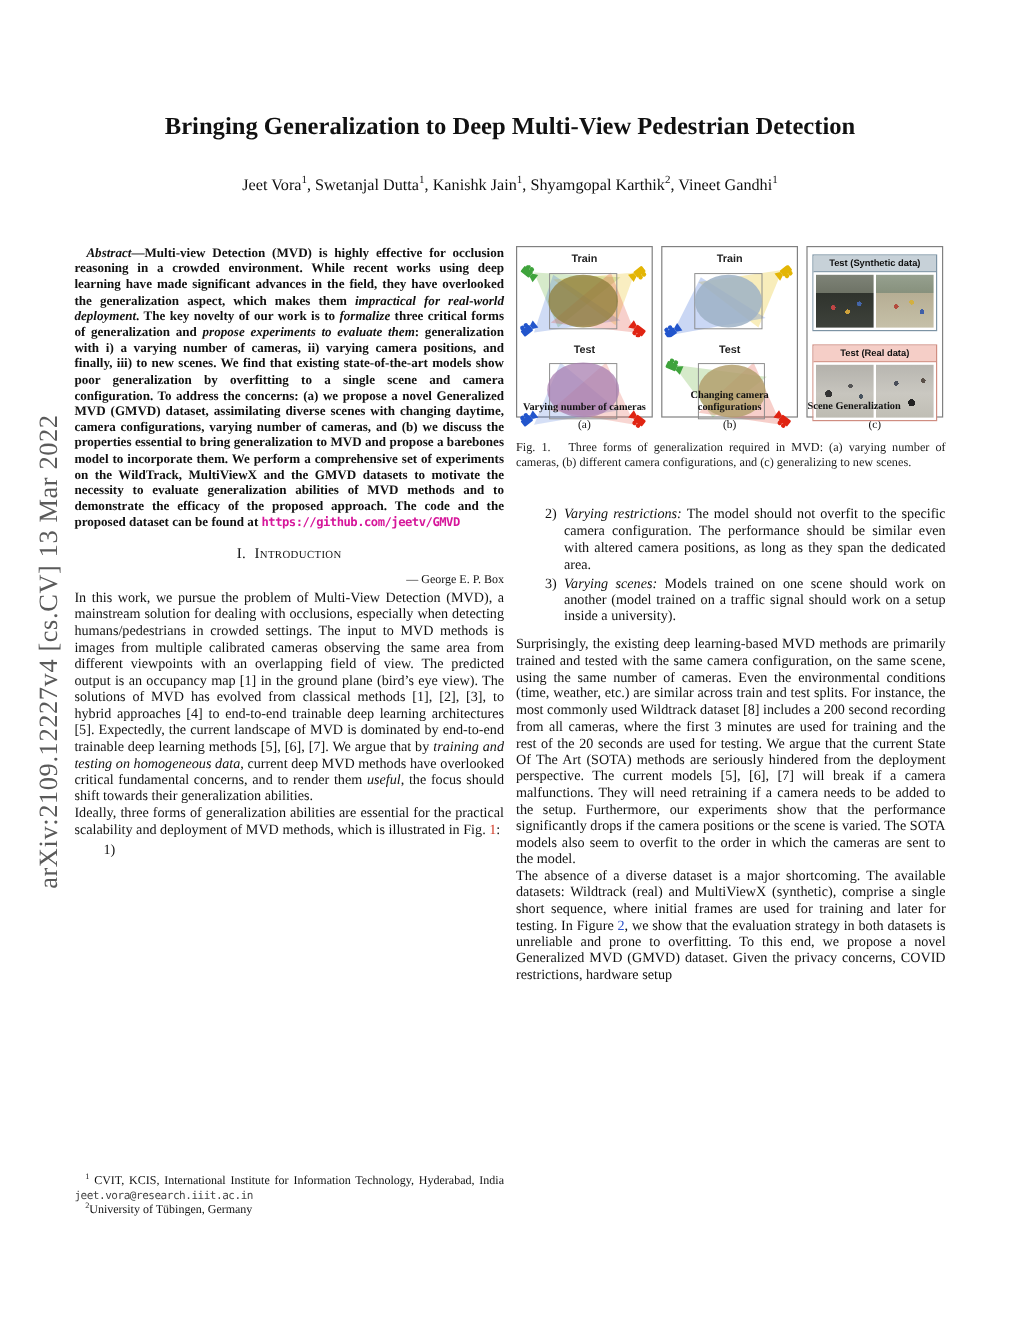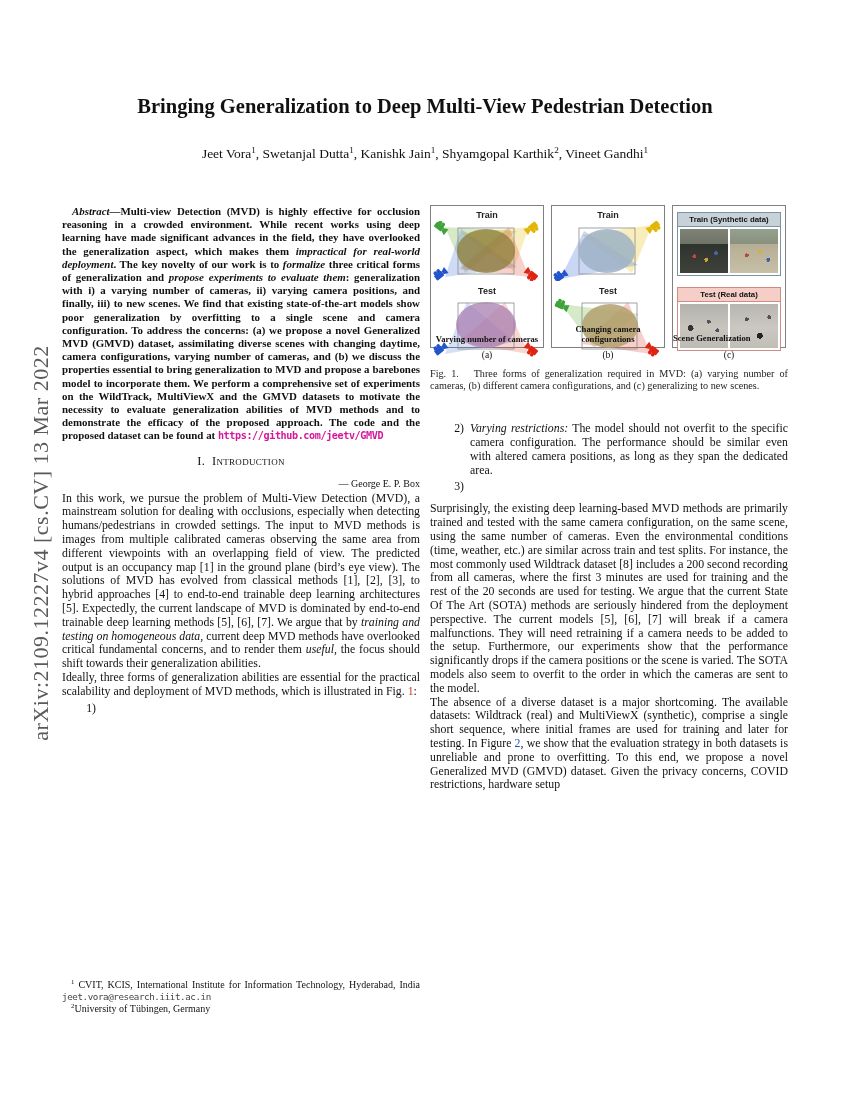--- a/index.html
+++ b/index.html
@@ -176,21 +176,21 @@
             <ellipse cx="57" cy="28" rx="28" ry="22" fill="#b3a06e" opacity="0.85"></ellipse>
             <use href="#cam" transform="translate(2,2) rotate(24 7 6)" style="color:#3fa33c"></use>
             <use href="#cam" transform="translate(92,45) rotate(-142 7 6)" style="color:#e02412"></use>
           </svg>
           <div class="fp-caption">Changing camera configurations</div>
         </div>
 
         <div class="fig-panel">
           <div style="height:6px"></div>
           <div class="c-box">
-            <div class="c-head">Train (Synthetic data)</div>
+            <div class="c-head">Test (Synthetic data)</div>
             <div class="c-imgs">
               <div class="c-img img-syn1"></div>
               <div class="c-img img-syn2"></div>
             </div>
           </div>
           <div style="height:11px"></div>
           <div class="c-box test">
             <div class="c-head">Test (Real data)</div>
             <div class="c-imgs">
               <div class="c-img img-real1"></div>
@@ -210,20 +210,21 @@
       <p class="fig-caption">Fig. 1.&nbsp;&nbsp; Three forms of generalization required in MVD: (a) varying number of cameras, (b) different camera configurations, and (c) generalizing to new scenes.</p>
     </div>
 
     <div class="num-list">
       <div class="num-item">
         <span class="n">2)</span>
         <span class="t"><span class="rt-i">Varying restrictions:</span><span> The model should not overfit to the specific camera configuration. The performance should be similar even with altered camera positions, as long as they span the dedicated area.</span></span>
       </div>
       <div class="num-item">
         <span class="n">3)</span>
+        <span class="t"><span class="rt-i">Varying scenes:</span><span> Models trained on one scene should work on another (model trained on a traffic signal should work on a setup inside a university).</span></span>
       </div>
     </div>
 
     <p class="bodytext" style="margin-top:9px"><span>Surprisingly, the existing deep learning-based MVD methods are primarily trained and tested with the same camera configuration, on the same scene, using the same number of cameras. Even the environmental conditions (time, weather, etc.) are similar across train and test splits. For instance, the most commonly used Wildtrack dataset [8] includes a 200 second recording from all cameras, where the first 3 minutes are used for training and the rest of the 20 seconds are used for testing. We argue that the current State Of The Art (SOTA) methods are seriously hindered from the deployment perspective. The current models [5], [6], [7] will break if a camera malfunctions. They will need retraining if a camera needs to be added to the setup. Furthermore, our experiments show that the performance significantly drops if the camera positions or the scene is varied. The SOTA models also seem to overfit to the order in which the cameras are sent to the model.</span></p>
     <p class="bodytext"><span>The absence of a diverse dataset is a major shortcoming. The available datasets: Wildtrack (real) and MultiViewX (synthetic), comprise a single short sequence, where initial frames are used for training and later for testing. In Figure </span><span class="rt-refblue">2</span><span>, we show that the evaluation strategy in both datasets is unreliable and prone to overfitting. To this end, we propose a novel Generalized MVD (GMVD) dataset. Given the privacy concerns, COVID restrictions, hardware setup</span></p>
   </div>
 
   <div class="footnotes">
     <p><span class="rt-sup">1</span><span> CVIT, KCIS, International Institute for Information Technology, Hyderabad, India </span><span class="rt-mono">jeet.vora@research.iiit.ac.in</span></p>
     <p><span class="rt-sup">2</span><span>University of Tübingen, Germany</span></p>

